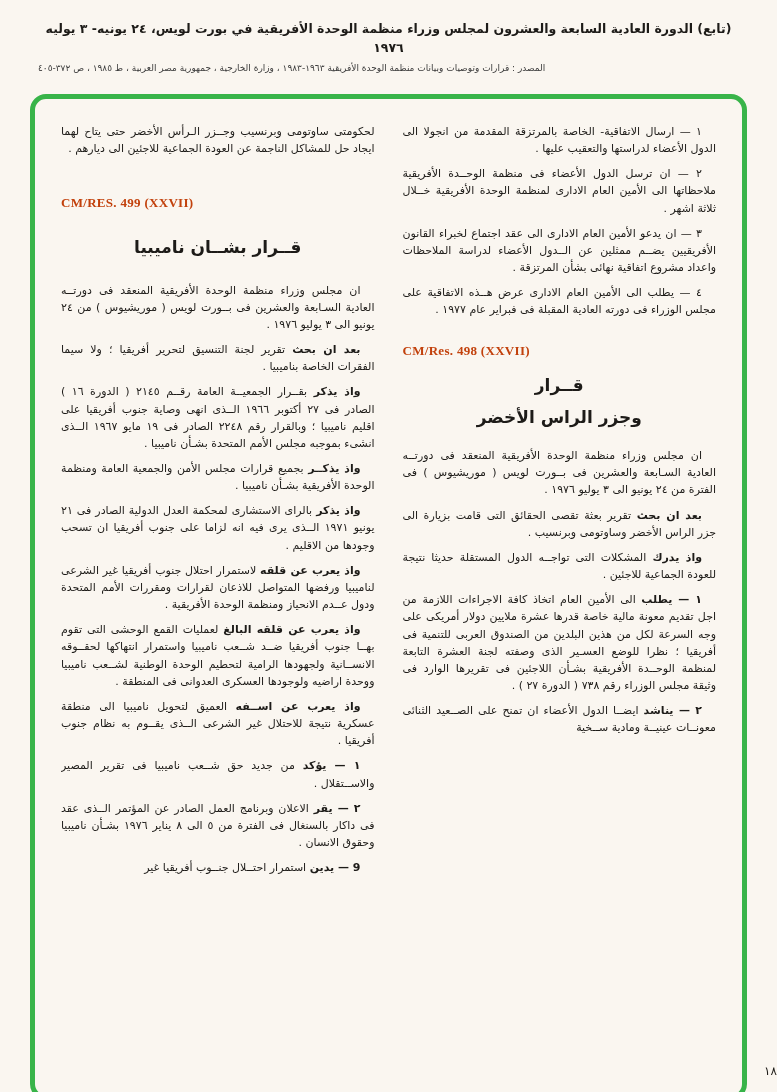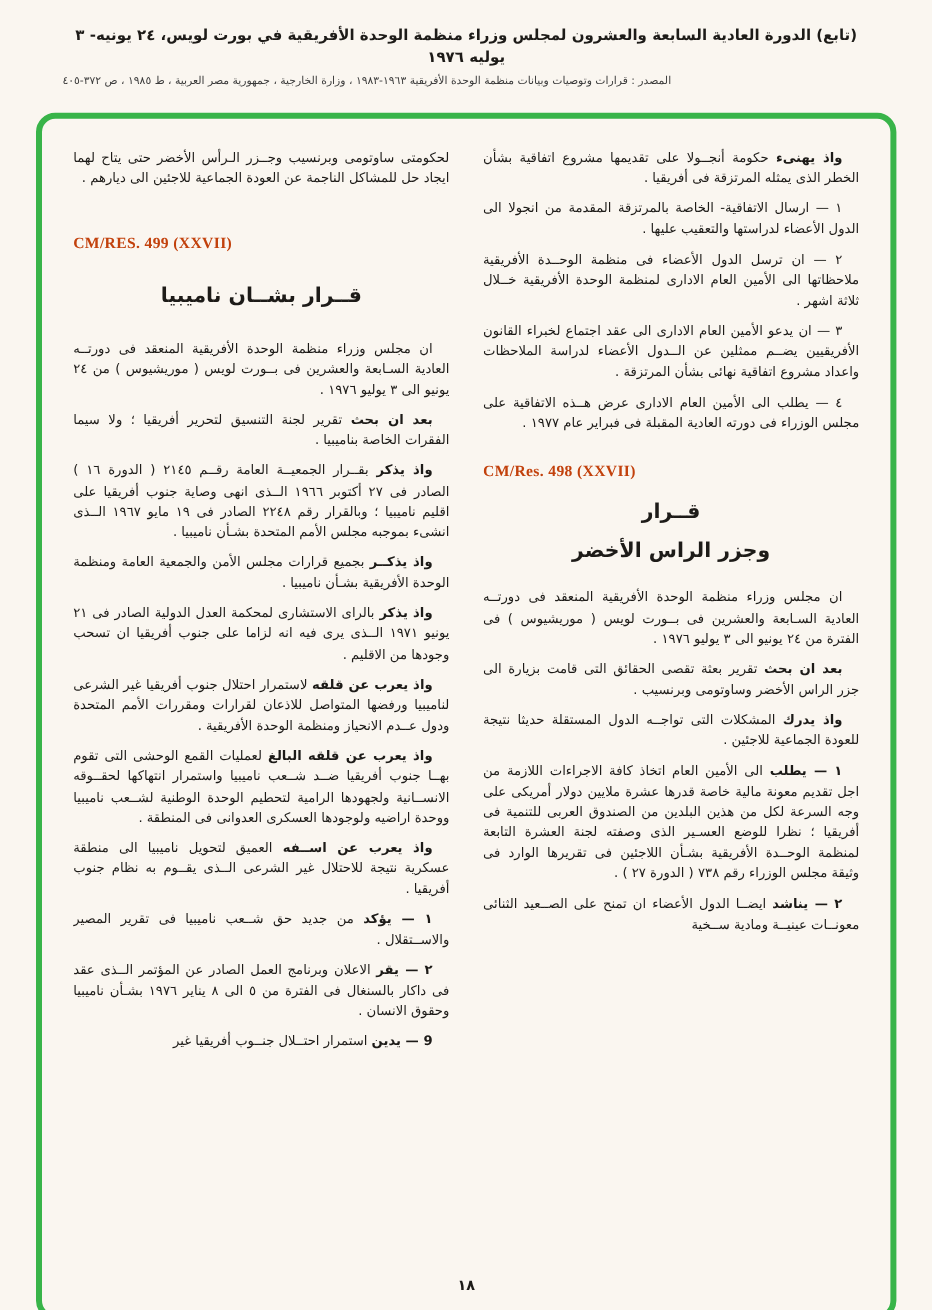--- a/index.html
+++ b/index.html
@@ -2,59 +2,58 @@
 <html lang="ar" dir="rtl" style="--frame_green: #38b449; --paper: #faf6f0; --ink: #1d1b18;"><head>
 <meta charset="utf-8">
 <style>
   html,body{margin:0;padding:0;}
   body{background:#efe8df;font-family:"DejaVu Sans",sans-serif;}
   .page{
     width:777px;height:1092px;position:relative;margin:0 auto;
     background:var(--paper,#faf6f0);color:var(--ink,#1d1b18);
     direction:rtl;overflow:hidden;
   }
-  .header{padding:20px 52px 0;}
+  .header{padding:20px 38px 0;}
   .header-line1{font-size:12.5px;font-weight:bold;text-align:center;line-height:1.5;}
   .header-line2{font-size:9px;text-align:left;margin-top:5px;color:#3a3a3a;}
   .frame{
     position:absolute;top:94px;right:30px;left:30px;height:948px;
     border:5px solid var(--frame_green,#38b449);border-radius:16px;
     padding:24px 26px;overflow:hidden;background:transparent;
   }
   .columns{display:flex;gap:28px;height:100%;}
   .col{flex:1 1 0;overflow:hidden;}
   .para{font-size:11px;line-height:1.56;text-align:justify;margin:0 0 8px;text-indent:14px;}
   .para .lead{font-weight:bold;}
   .continuation{text-indent:0;}
   .docref{
     direction:ltr;text-align:left;text-indent:0;
     font-family:"Liberation Serif","DejaVu Serif",serif;
     font-weight:600;font-size:13px;margin:24px 0 8px;color:#c2410c;letter-spacing:.3px;
   }
   .res-title{text-align:center;font-weight:bold;font-size:17px;line-height:1.9;margin:10px 0 14px;}
   .page-number{
-    position:absolute;bottom:14px;left:0;width:100%;text-align:center;
-    font-size:12px;font-weight:bold;letter-spacing:5px;margin-top:28px;
+    position:absolute;bottom:14px;left:0;width:100%;
+    font-size:12px;font-weight:normal;letter-spacing:5px;margin-top:28px;
   }
 </style>
 </head>
 <body>
 
 <div class="page">
 
   <div class="header">
     <div class="header-line1">(تابع) الدورة العادية السابعة والعشرون لمجلس وزراء منظمة الوحدة الأفريقية في بورت لويس، ٢٤ يونيه- ٣ يوليه ١٩٧٦</div>
     <div class="header-line2">المصدر : قرارات وتوصيات وبيانات منظمة الوحدة الأفريقية ١٩٦٣-١٩٨٣ ، وزارة الخارجية ، جمهورية مصر العربية ، ط ١٩٨٥ ، ص ٣٧٢-٤٠٥</div>
   </div>
 
   <div class="frame">
     <div class="columns">
 
       <section class="col">
-        <p class="para"><span class="lead">واذ يهنىء</span><span> حكومة أنجــولا على تقديمها مشروع اتفاقية بشأن الخطر الذى يمثله المرتزقة فى أفريقيا .</span></p>
         <p class="para"><span class="lead"></span><span>١ — ارسال الاتفاقية- الخاصة بالمرتزقة المقدمة من انجولا الى الدول الأعضاء لدراستها والتعقيب عليها .</span></p>
         <p class="para"><span class="lead"></span><span>٢ — ان ترسل الدول الأعضاء فى منظمة الوحــدة الأفريقية ملاحظاتها الى الأمين العام الادارى لمنظمة الوحدة الأفريقية خــلال ثلاثة اشهر .</span></p>
         <p class="para"><span class="lead"></span><span>٣ — ان يدعو الأمين العام الادارى الى عقد اجتماع لخبراء القانون الأفريقيين يضــم ممثلين عن الــدول الأعضاء لدراسة الملاحظات واعداد مشروع اتفاقية نهائى بشأن المرتزقة .</span></p>
         <p class="para"><span class="lead"></span><span>٤ — يطلب الى الأمين العام الادارى عرض هــذه الاتفاقية على مجلس الوزراء فى دورته العادية المقبلة فى فبراير عام ١٩٧٧ .</span></p>
 
         <p class="docref">CM/Res. 498 (XXVII)</p>
 
         <div class="res-title">
           <div>قــرار</div>
           <div>وجزر الراس الأخضر</div>

